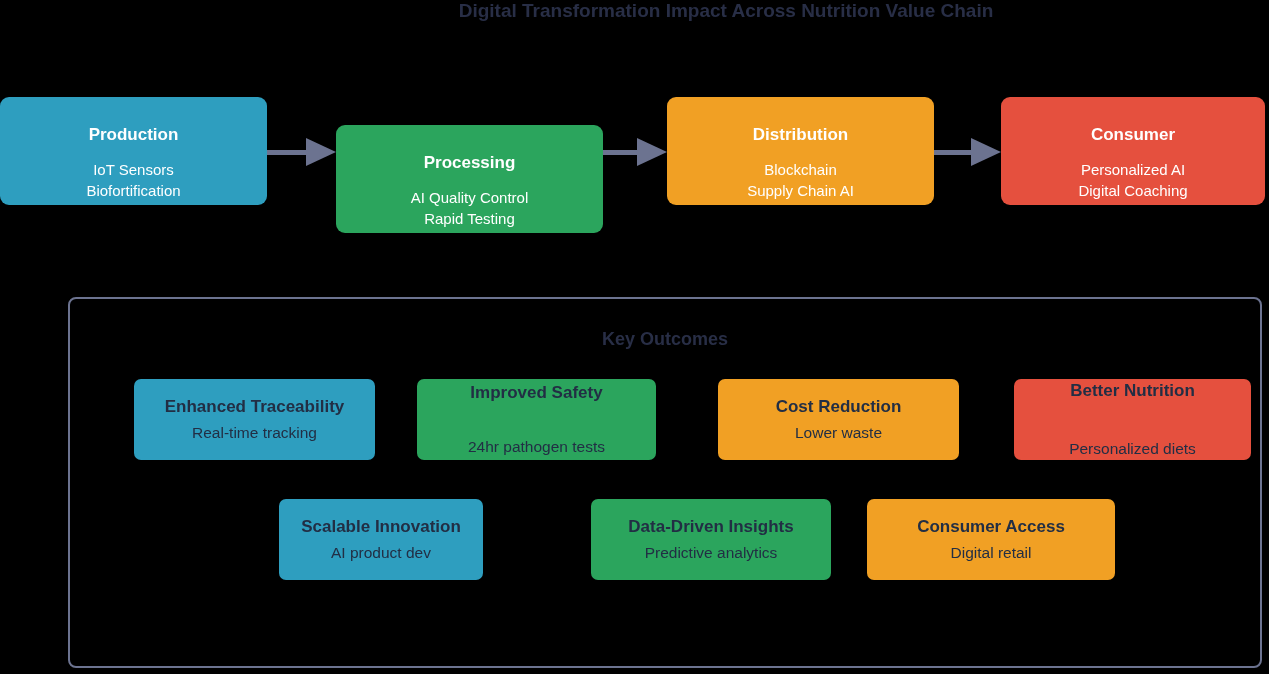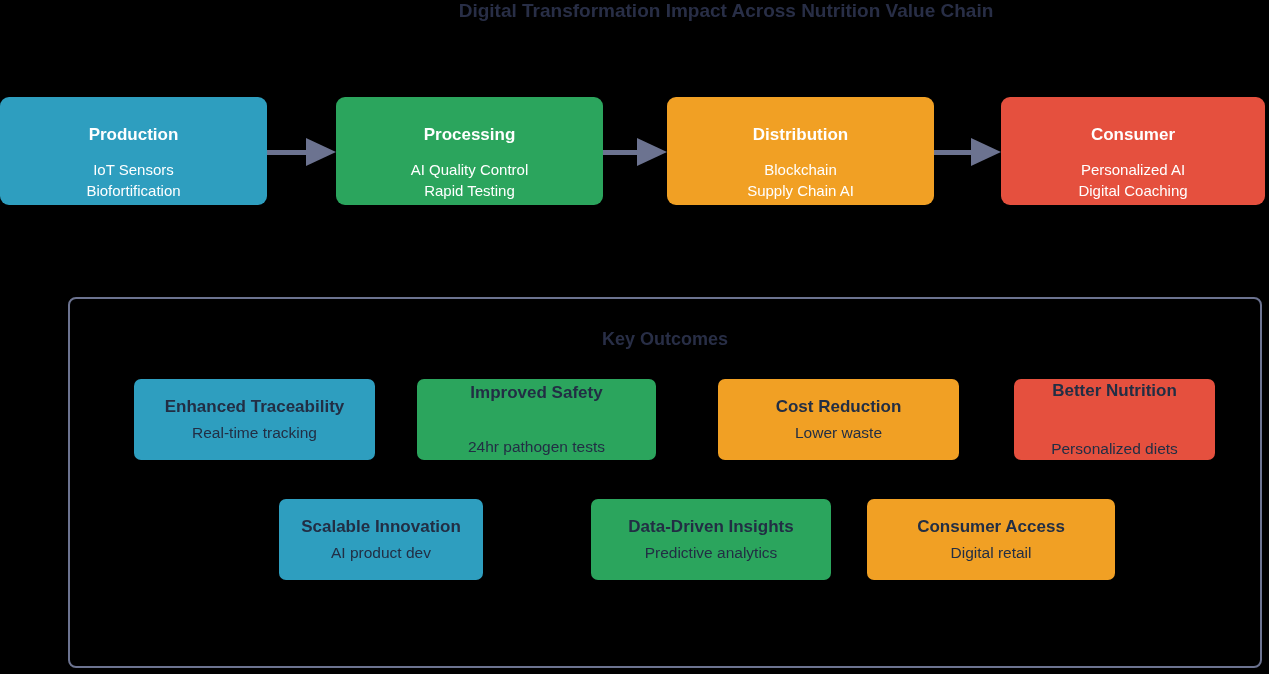--- a/index.html
+++ b/index.html
@@ -82,21 +82,21 @@
     justify-content:center; align-items:center;
     gap:4px;
     color:var(--boxtext);
     text-align:center;
   }
   .r1{top:379px;text-align:center;}
   .r2{top:499px;}
   .o-r1-0{left:134px;  width:241px;}
   .o-r1-1{left:417px;  width:239px;gap:32px;}
   .o-r1-2{left:718px;  width:241px;}
-  .o-r1-3{left:1014px; width:201px;gap:36px;}
+  .o-r1-3{left:1014px; width:237px;gap:36px;}
   .o-r2-0{left:279px;  width:204px;}
   .o-r2-1{left:574px;  width:240px;margin-left:17px;}
   .o-r2-2{left:867px;  width:248px;}
   .outcome-title{font-size:17px; font-weight:bold; line-height:22px;}
   .outcome-sub{font-size:15.5px; line-height:21px;}
 </style>
 </head>
 <body>
 
 <div class="main-title">Digital Transformation Impact Across Nutrition Value Chain</div>
@@ -107,21 +107,21 @@
     <div class="stage-line">IoT Sensors</div>
     <div class="stage-line">Biofortification</div>
   </div>
 </div>
 
 <div class="arrow arrow-0">
   <div class="arrow-shaft"></div>
   <div class="arrow-head"></div>
 </div>
 
-<div class="stage stage-1" style="background: rgb(43, 165, 93);">
+<div class="stage stage-1" style="background: rgb(43, 165, 93); margin-top: 28px;">
   <div class="stage-title">Processing</div>
   <div>
     <div class="stage-line">AI Quality Control</div>
     <div class="stage-line">Rapid Testing</div>
   </div>
 </div>
 
 <div class="arrow arrow-1">
   <div class="arrow-shaft"></div>
   <div class="arrow-head"></div>

